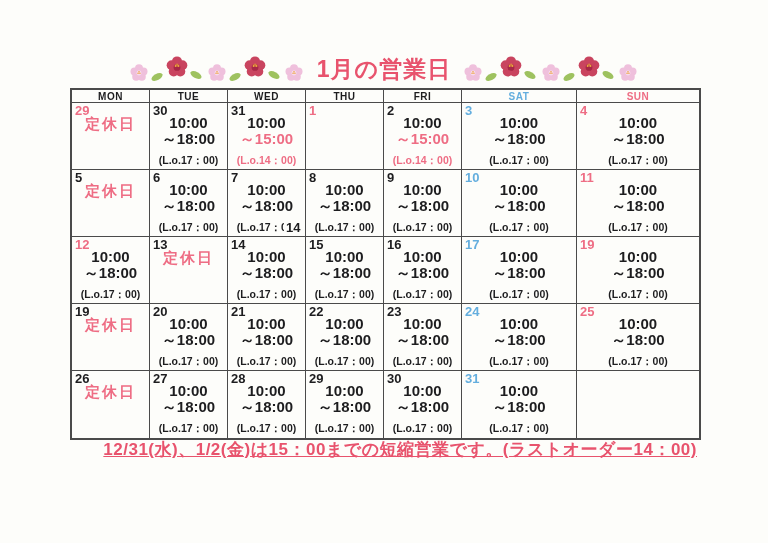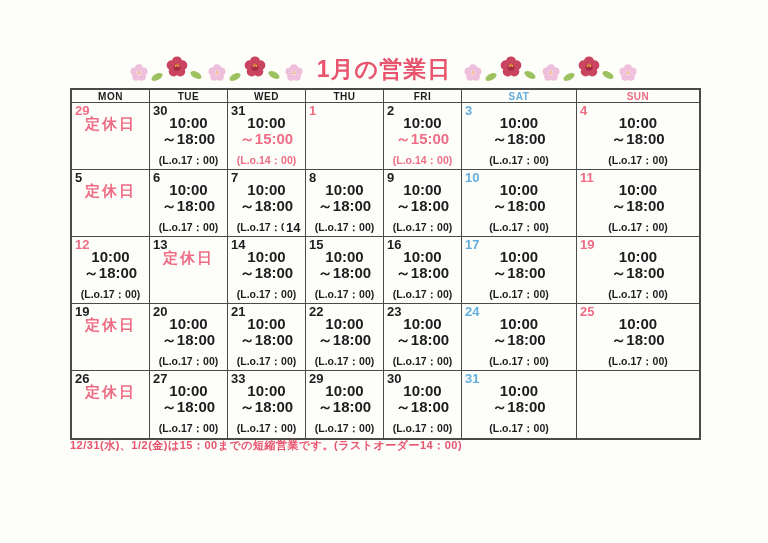--- a/index.html
+++ b/index.html
@@ -79,22 +79,22 @@
   
   .stray{
     position:absolute;left:284px;top:221px;
     font-size:13px;font-weight:bold;color:var(--text-black);
     background:#fdfdfa;padding:0 2px;line-height:14px;z-index:2;
   }
 
   
   .footnote{
     position:absolute;left:70px;top:438px;width:627px;
-    text-align:left;font-size:11px;font-weight:bold;
-    color:var(--accent-pink);letter-spacing:0.5px;
+    text-align:right;font-size:17px;font-weight:bold;
+    color:var(--accent-pink);letter-spacing:0.5px;text-decoration:underline;
   }
 </style>
 </head>
 <body>
 
 <div class="page">
 
   <svg width="0" height="0" style="position:absolute" aria-hidden="true">
     <defs>
       <g id="pf">
@@ -376,21 +376,21 @@
     </div>
     <div class="cell">
       <span class="day">27</span>
       <div class="hours">
         <div class="t">10:00</div>
         <div class="t">～18:00</div>
         <div class="lo">(L.o.17：00)</div>
       </div>
     </div>
     <div class="cell">
-      <span class="day">33</span>
+      <span class="day">28</span>
       <div class="hours">
         <div class="t">10:00</div>
         <div class="t">～18:00</div>
         <div class="lo">(L.o.17：00)</div>
       </div>
     </div>
     <div class="cell">
       <span class="day">29</span>
       <div class="hours">
         <div class="t">10:00</div>

